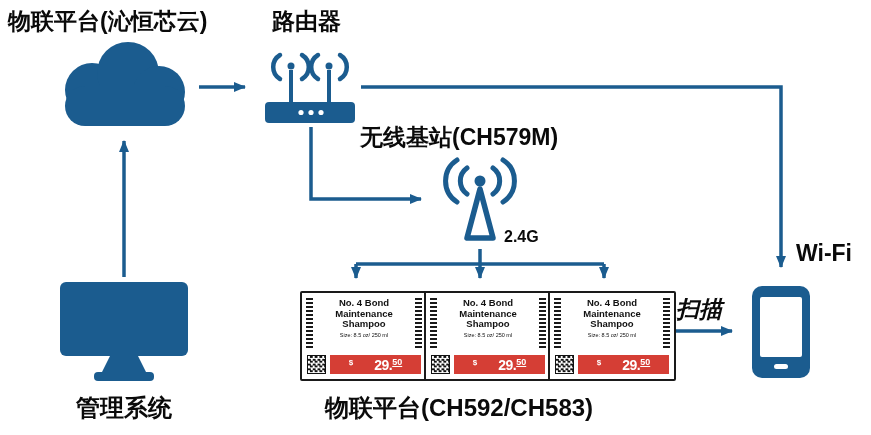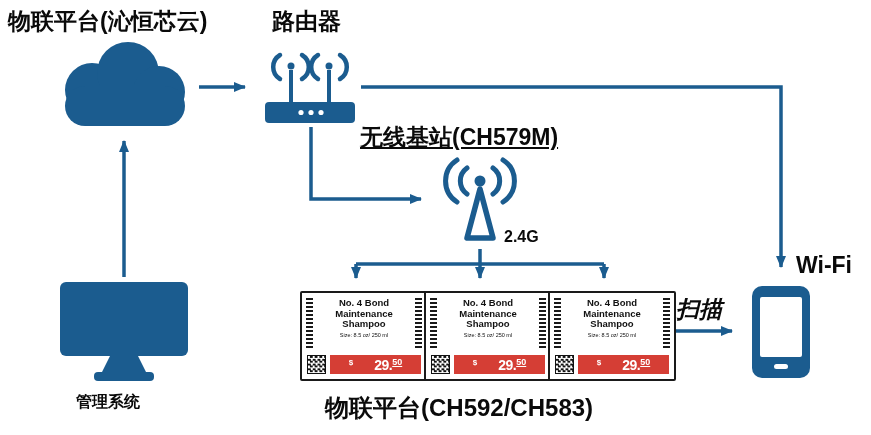--- a/index.html
+++ b/index.html
@@ -8,25 +8,25 @@
   .stage { position:relative; width:871px; height:435px; background:#fff; overflow:hidden; }
 
   
   .wires { position:absolute; left:0; top:0; }
   .wire { stroke:#1b5c8f; stroke-width:3.5; fill:none; }
 
   
   .label { position:absolute; color:#0a0a0a; font-weight:600; font-size:23px; white-space:nowrap; }
   .lbl-iot   { left:8px;   top:6px; }
   .lbl-router{ left:272px; top:6px; }
-  .lbl-bs    { left:360px; top:122px;text-decoration:underline; }
+  .lbl-bs    { left:360px; top:122px; }
   .lbl-band  { left:504px; top:228px; font-size:16px; }
-  .lbl-wifi  { left:796px; top:252px; }
+  .lbl-wifi  { left:796px; top:240px; }
   .lbl-scan  { left:676px; top:294px;font-style:italic; }
-  .lbl-mgmt  { left:76px;  top:392px; font-size:16px; }
+  .lbl-mgmt  { left:76px;  top:392px; font-size:24px; }
   .lbl-esl   { left:325px; top:392px; font-size:24px; }
   .lbl-phone { left:726px; top:392px; font-size:24px; }
 
   
   .icon { position:absolute; }
   .icon svg { display:block; width:100%; height:100%; }
   .cloud   { left:52px;  top:40px;  width:145px; height:88px; }
   .routeri { left:260px; top:44px;  width:100px; height:82px; }
   .bs      { left:434px; top:154px; width:92px;  height:94px; }
   .monitor { left:58px;  top:280px; width:132px; height:106px; }

